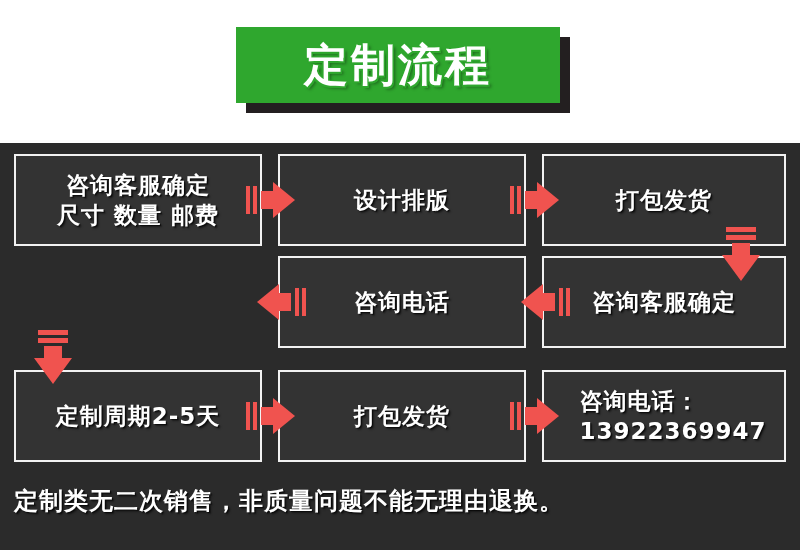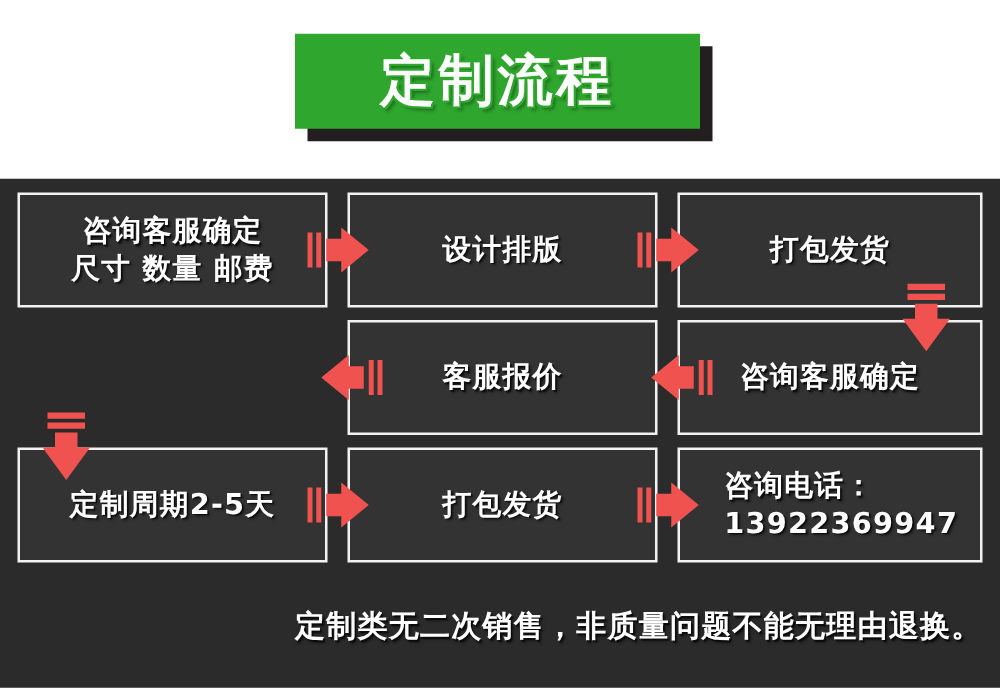--- a/index.html
+++ b/index.html
@@ -62,21 +62,21 @@
     position:absolute;
     left:14px;top:11px;
     width:772px;height:310px;
   }
   .row{
     position:absolute;
     left:0;width:772px;height:92px;
   }
   .row-0{top:0px;}
   .row-1{top:102px;}
-  .row-2{top:204px;}
+  .row-2{top:216px;}
 
   .box{
     position:absolute;
     top:0;height:92px;
     box-sizing:border-box;
     border:2px solid #f2f2f2;
     background:#333333;
     display:flex;
     align-items:center;
     justify-content:center;
@@ -191,21 +191,21 @@
     border-left:19px solid transparent;
     border-right:19px solid transparent;
     border-top:26px solid #F0534F;
   }
 
   
   .footer-note{
     position:absolute;
     left:0;top:331px;
     width:772px;
-    text-align:right;
+    text-align:left;
     color:#ffffff;
     font-size:24px;
     font-weight:bold;
     letter-spacing:1px;
     text-shadow:
        1.2px 1.2px 0 rgba(0,0,0,.55),
        2px 2px 2px rgba(0,0,0,.5);
   }
 </style>
 </head>
@@ -265,21 +265,21 @@
         <span class="bar-h"></span>
       </span>
       <span class="head-d">
         <span class="stem"></span>
         <span class="tip"></span>
       </span>
     </div>
 
     <div class="row row-1">
       <div class="box c1">
-        <span class="box-text">客服报价</span>
+        <span class="box-text">咨询电话</span>
       </div>
       <div class="box c2">
         <span class="box-text">咨询客服确定</span>
       </div>
 
       <div class="arrow arrow-left" style="left:232px;">
         <span class="bars-h">
           <span class="bar-v"></span>
           <span class="bar-v"></span>
         </span>

